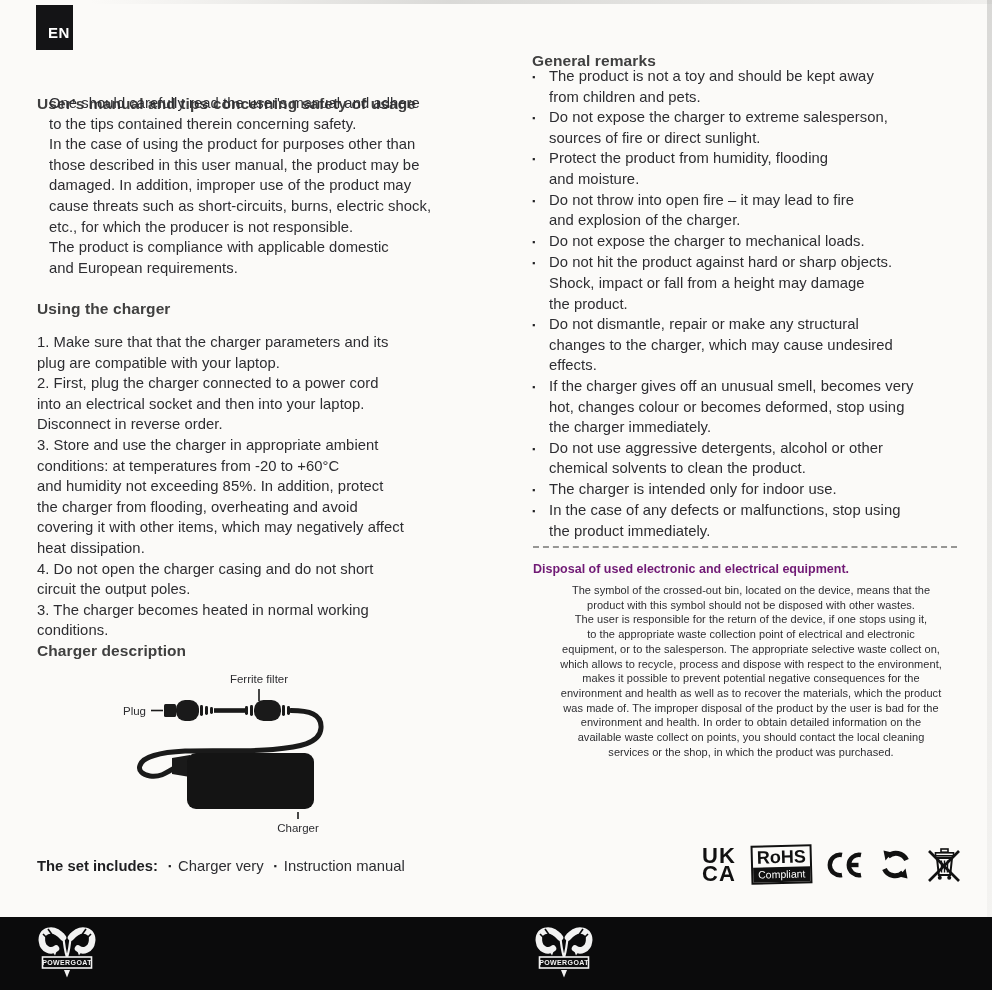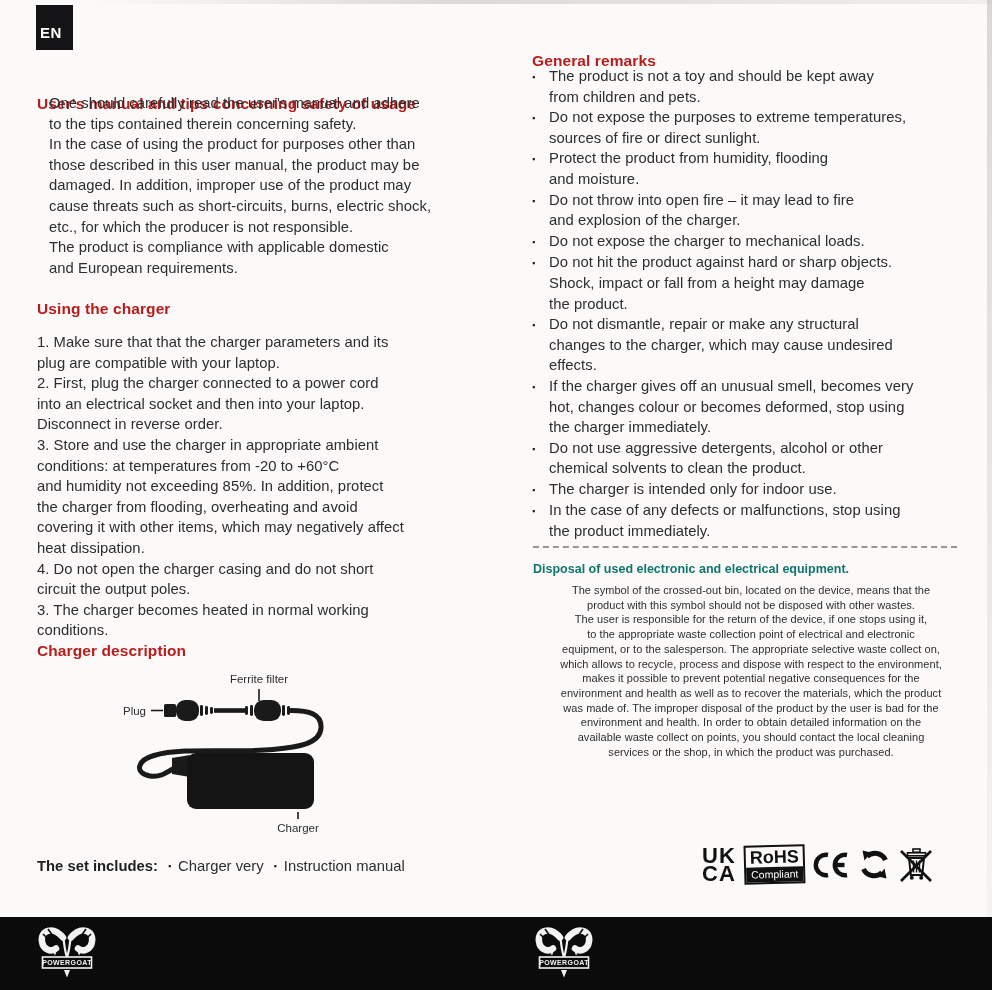--- a/index.html
+++ b/index.html
@@ -7,24 +7,24 @@
   .page{position:relative;width:992px;height:990px;background:#fbfaf8;overflow:hidden;}
 
   
   .scan-top{position:absolute;top:0;left:90px;right:0;height:4px;
     background:linear-gradient(to right,rgba(200,200,198,0),rgba(185,185,183,.5) 40%,rgba(205,205,203,.25));}
   .scan-right{position:absolute;top:0;right:0;width:5px;height:917px;
     background:linear-gradient(to bottom,rgba(175,175,173,.45),rgba(215,215,213,.2));}
 
   .en-badge{position:absolute;left:36px;top:5px;width:37px;height:45px;background:#141416;
     color:#fff;font-size:15px;font-weight:bold;display:flex;align-items:flex-end;
-    padding:0 0 9px 4px;box-sizing:border-box;letter-spacing:.5px;}
+    padding:0 0 9px 12px;box-sizing:border-box;letter-spacing:.5px;}
 
   .ink{color:#2d2d31;}
-  .sec-title{position:absolute;font-size:15.5px;font-weight:bold;color:#b91c1c;letter-spacing:.1px;}
+  .sec-title{position:absolute;font-size:15.5px;font-weight:bold;color:#404040;letter-spacing:.1px;}
   .body-text{position:absolute;font-size:14.8px;line-height:20.6px;white-space:pre-line;letter-spacing:.05px;}
 
   
   .manual-title{left:37px;top:82px;width:470px;}
   .manual-body{left:37px;top:93px;width:470px;margin-left:12px;}
   .using-title{left:37px;top:287px;}
   .using-list{position:absolute;left:37px;top:332px;width:470px;}
   .using-list .num-item{font-size:14.8px;line-height:20.6px;white-space:pre-line;letter-spacing:.05px;}
   .desc-title{left:37px;top:629px;}
   .diagram-svg{position:absolute;left:30px;top:656px;width:460px;height:192px;}
@@ -34,26 +34,26 @@
   .set-bullet{display:inline-block;font-size:9px;vertical-align:2px;padding:0 7px 0 10px;color:#1e1e21;}
 
   
   .remarks-title{left:532px;top:39px;}
   .bullet-list{position:absolute;left:532px;top:66px;width:440px;margin:0;padding:0;list-style:none;}
   .bullet-list li{display:flex;margin:0;}
   .bullet-list .sq{width:17px;flex:0 0 17px;font-size:9px;line-height:20.6px;padding-top:1px;color:#1e1e21;}
   .bullet-list .bt{font-size:14.8px;line-height:20.6px;white-space:pre-line;letter-spacing:.05px;}
 
   .divider{position:absolute;left:533px;top:546px;width:424px;border-top:2px dashed #969694;}
-  .disposal-title{position:absolute;left:533px;top:562px;font-size:12.5px;font-weight:bold;color:#0f766e;}
+  .disposal-title{position:absolute;left:533px;top:562px;font-size:12.5px;font-weight:bold;color:#701a75;}
   .disposal-body{position:absolute;left:535px;top:583px;width:432px;font-size:11px;line-height:14.7px;
     white-space:pre-line;letter-spacing:.05px;text-align:center;}
 
   
-  .cert-row{position:absolute;left:702px;top:845px;display:flex;align-items:center;gap:8px;color:#111;}
+  .cert-row{position:absolute;left:702px;top:845px;display:flex;align-items:center;gap:15px;color:#111;}
   .ukca{font-size:22px;font-weight:bold;line-height:18px;letter-spacing:1px;}
   .rohs{border:2.5px solid #111;text-align:center;transform:rotate(-1.5deg);}
   .rohs-title{font-size:18px;font-weight:bold;padding:0 4px;line-height:20px;}
   .rohs-sub{background:#111;color:#fff;font-size:10.5px;padding:1px 4px 2px;line-height:12px;}
   .cert-svg{display:block;}
 
   
   .footer{position:absolute;left:0;top:917px;width:992px;height:73px;background:#0b0b0c;}
   .goat-logo{position:absolute;top:7px;width:60px;height:56px;}
   .goat-1{left:37px;}
@@ -143,21 +143,21 @@
 
   <h2 class="sec-title remarks-title">General remarks</h2>
   <ul class="bullet-list">
     <li>
         <span class="sq">▪</span>
         <span class="bt ink">The product is not a toy and should be kept away
 from children and pets.</span>
       </li>
     <li>
         <span class="sq">▪</span>
-        <span class="bt ink">Do not expose the purposes to extreme temperatures,
+        <span class="bt ink">Do not expose the charger to extreme salesperson,
 sources of fire or direct sunlight.</span>
       </li>
     <li>
         <span class="sq">▪</span>
         <span class="bt ink">Protect the product from humidity, flooding
 and moisture.</span>
       </li>
     <li>
         <span class="sq">▪</span>
         <span class="bt ink">Do not throw into open fire – it may lead to fire

